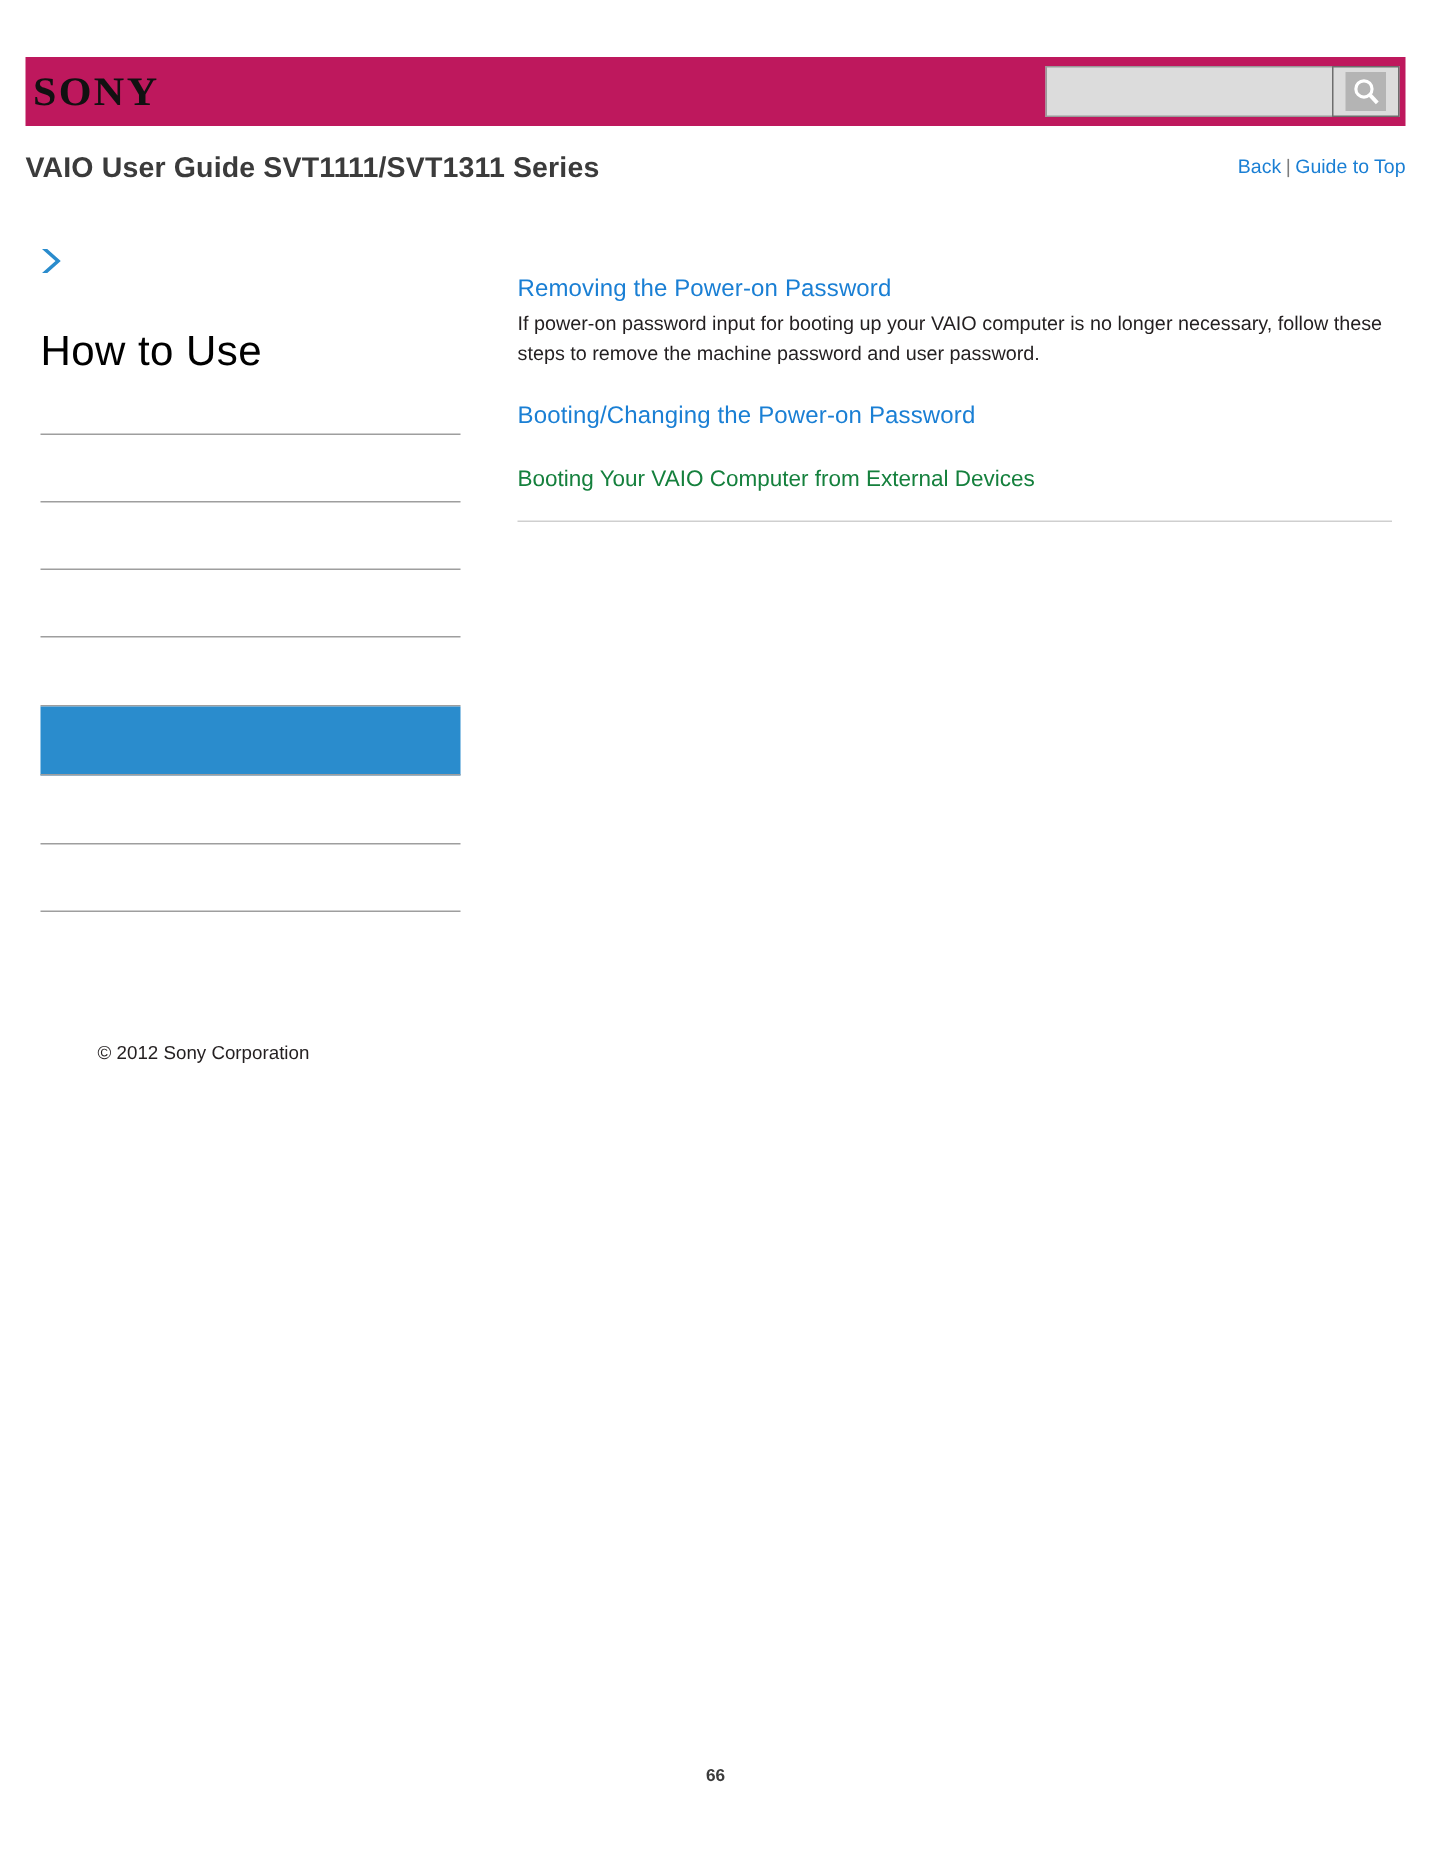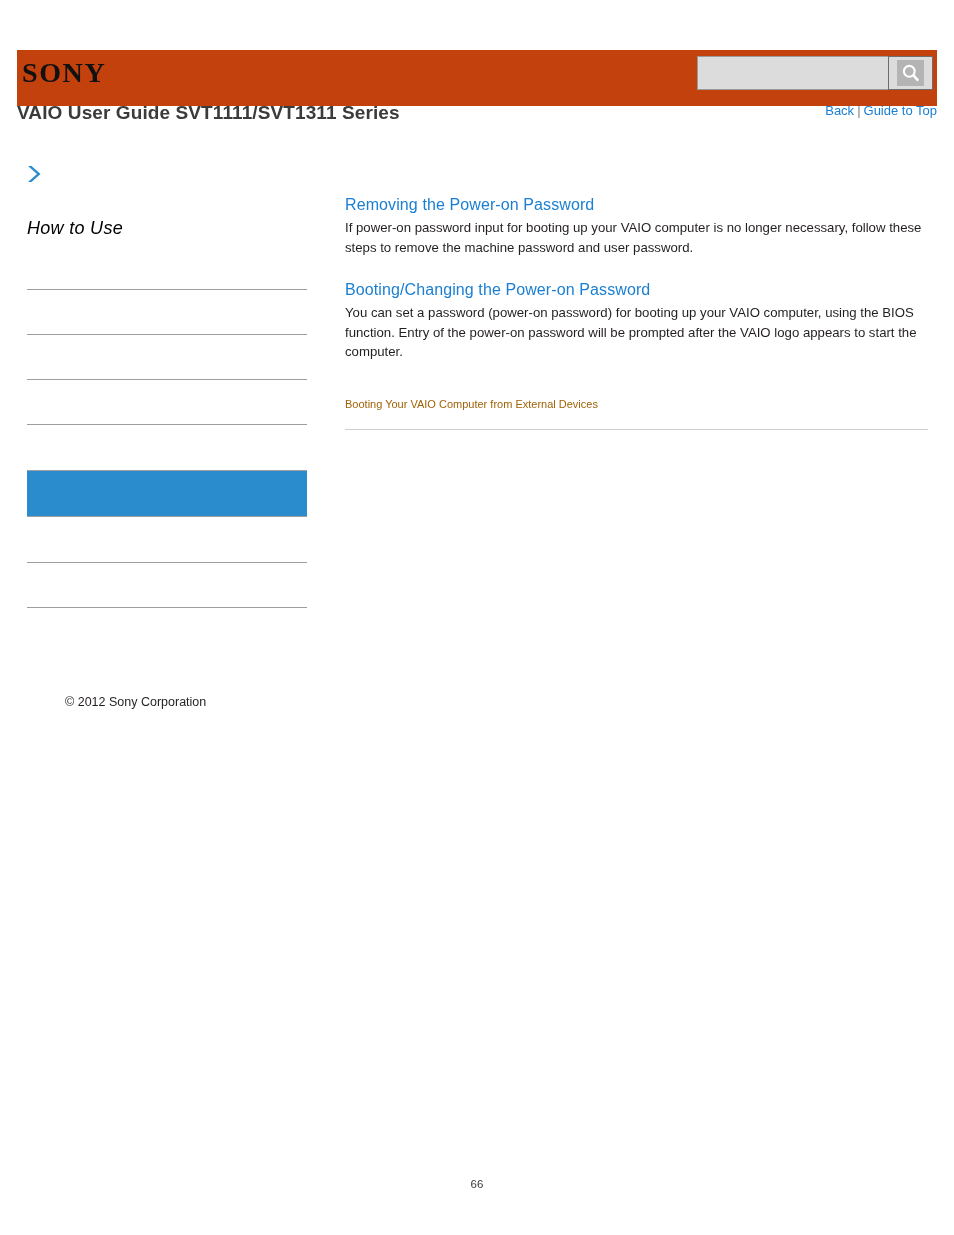--- a/index.html
+++ b/index.html
@@ -13,24 +13,24 @@
     position: relative;
     font-family: "Liberation Sans", sans-serif;
     color: #231f20;
     -webkit-font-smoothing: antialiased;
   }
 
   
   .header-bar {
     position: absolute;
     left: 17px;
-    top: 50px;
+    top: 38px;
     width: 920px;
-    height: 56px;
-    background: #c2410c;
+    height: 46px;
+    background: #be185d;
     box-sizing: border-box;
   }
   .sony-logo {
     position: absolute;
     left: 5px;
     top: 8px;
     font-family: "Liberation Serif", serif;
     font-weight: bold;
     font-size: 27px;
     letter-spacing: 1.5px;
@@ -119,25 +119,24 @@
     position: absolute;
     left: 25px;
     top: 14px;
     width: 18px;
     height: 20px;
   }
   .sidebar-heading {
     position: absolute;
     left: 27px;
     top: 68px;
-    font-size: 18px;
+    font-size: 28px;
     font-weight: normal;
     color: #000000;
     letter-spacing: 0.3px;
-    font-style: italic;
   }
   .nav-list {
     position: absolute;
     left: 27px;
     top: 95px;
     width: 280px;
     list-style: none;
     margin: 0;
     padding: 0;
   }
@@ -169,21 +168,21 @@
     top: 545px;
     font-size: 12.5px;
     color: #231f20;
     margin-left: 48px;
   }
 
   
   .content {
     position: absolute;
     left: 345px;
-    top: 196px;
+    top: 184px;
     width: 583px;
   }
   .section-title {
     font-size: 16px;
     color: #1a7fd4;
     margin: 0 0 4px 0;
     font-weight: normal;
     letter-spacing: 0.1px;
     text-decoration: none;
     display: block;
@@ -192,41 +191,42 @@
     font-size: 13.2px;
     line-height: 19.5px;
     color: #231f20;
     margin: 0 0 24px 0;
   }
   .section-block + .section-block {
     margin-top: 0;
   }
   .link-only {
     display: block;
-    font-size: 11px;
-    color: #a16207;
-    text-decoration: none;
-    margin-top: 36px;
+    font-size: 15px;
+    color: #15803d;
+    text-decoration: none;
+    margin-top: 24px;
   }
   .content-rule {
     border: none;
     border-top: 1px solid #cfcfcf;
     margin: 19px 0 0 0;
     width: 583px;
   }
 
   
   .page-number {
     position: absolute;
     left: 0;
     right: 0;
     top: 1178px;
     text-align: center;
     font-size: 11.5px;
     color: #3b3b3b;
+    font-weight: bold;
   }
 </style>
 </head>
 <body>
 
 <div class="header-bar">
   <div class="sony-logo">SONY</div>
 
   <div class="search-wrap">
     <input class="search-input" type="text" value="" placeholder="" style="">
@@ -272,21 +272,20 @@
 
 <div class="content">
 
   <div class="section-block">
     <a class="section-title" href="#">Removing the Power-on Password</a>
     <p class="section-body">If power-on password input for booting up your VAIO computer is no longer necessary, follow these steps to remove the machine password and user password.</p>
   </div>
 
   <div class="section-block">
     <a class="section-title" href="#">Booting/Changing the Power-on Password</a>
-    <p class="section-body">You can set a password (power-on password) for booting up your VAIO computer, using the BIOS function. Entry of the power-on password will be prompted after the VAIO logo appears to start the computer.</p>
   </div>
 
   <a class="link-only" href="#">Booting Your VAIO Computer from External Devices</a>
 
   <hr class="content-rule">
 </div>
 
 <div class="page-number">66</div>
 
 </body></html>

